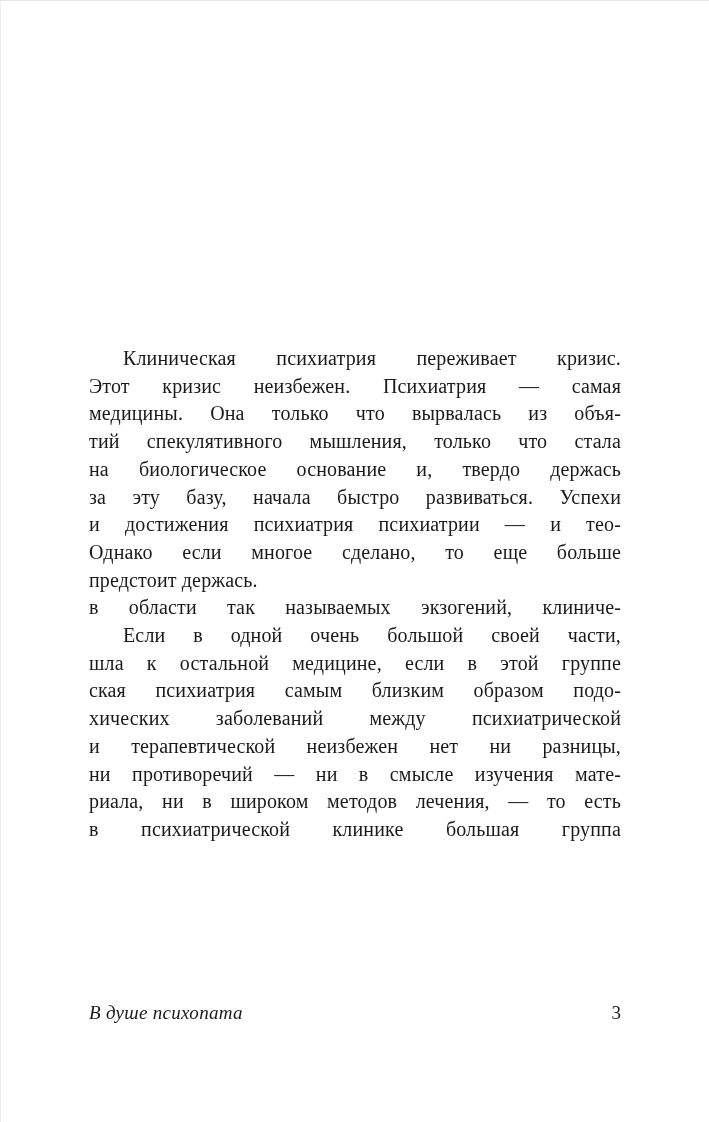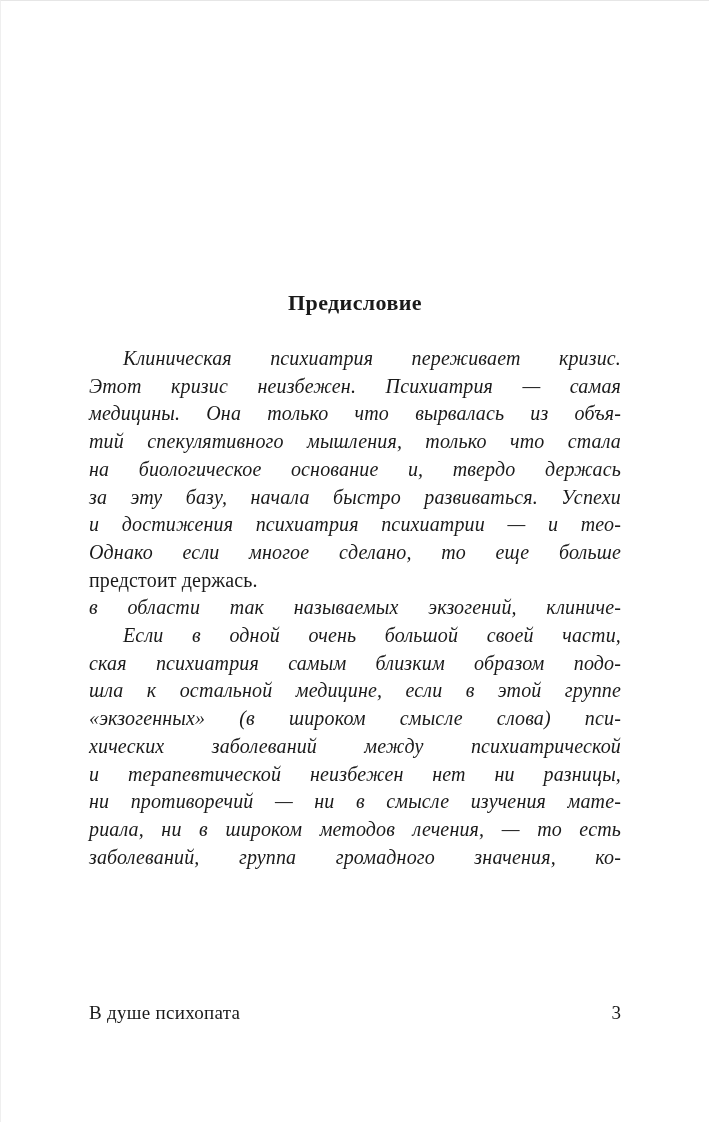--- a/index.html
+++ b/index.html
@@ -41,71 +41,69 @@
     font-size: 20px;
     line-height: 27.7px;
     letter-spacing: 0.15px;
   }
   .line {
     text-align: justify;
     white-space: normal;
   }
   .line.j {
     text-align-last: justify;
-    font-style: italic;
   }
   .line.first {
     text-indent: 34px;
   }
   .footer {
     position: absolute;
     top: 1001px;
     left: 88px;
     width: 532px;
     display: flex;
     justify-content: space-between;
     align-items: baseline;
     font-size: 19px;
   }
   .running-title {
+    font-style: italic;
     letter-spacing: 0.3px;
   }
   .page-number {
     font-style: normal;
   }
 </style>
 </head>
 <body>
 
 <div class="page">
 
-  <h1 class="heading">Предисловие</h1>
 
   <div class="body-text">
 
     <div class="line j first">Клиническая психиатрия переживает кризис.</div>
     <div class="line j">Этот кризис неизбежен. Психиатрия — самая</div>
     <div class="line j">медицины. Она только что вырвалась из объя-</div>
     <div class="line j">тий спекулятивного мышления, только что стала</div>
     <div class="line j">на биологическое основание и, твердо держась</div>
     <div class="line j">за эту базу, начала быстро развиваться. Успехи</div>
     <div class="line j">и достижения психиатрия психиатрии — и тео-</div>
     <div class="line j">Однако если многое сделано, то еще больше</div>
     <div class="line">предстоит держась.</div>
 
     <div class="line j">в области так называемых экзогений, клиниче-</div>
     <div class="line j first">Если в одной очень большой своей части,</div>
+    <div class="line j">шла к остальной медицине, если в этой группе</div>
     <div class="line j">ская психиатрия самым близким образом подо-</div>
-    <div class="line j">шла к остальной медицине, если в этой группе</div>
-    <div class="line j">«экзогенных» (в широком смысле слова) пси-</div>
     <div class="line j">хических заболеваний между психиатрической</div>
     <div class="line j">и терапевтической неизбежен нет ни разницы,</div>
     <div class="line j">ни противоречий — ни в смысле изучения мате-</div>
     <div class="line j">риала, ни в широком методов лечения, — то есть</div>
-    <div class="line j">заболеваний, группа громадного значения, ко-</div>
+    <div class="line j">в психиатрической клинике большая группа</div>
   </div>
 
   <div class="footer">
     <span class="running-title">В душе психопата</span>
     <span class="page-number">3</span>
   </div>
 
 </div>
 
 </body></html>

